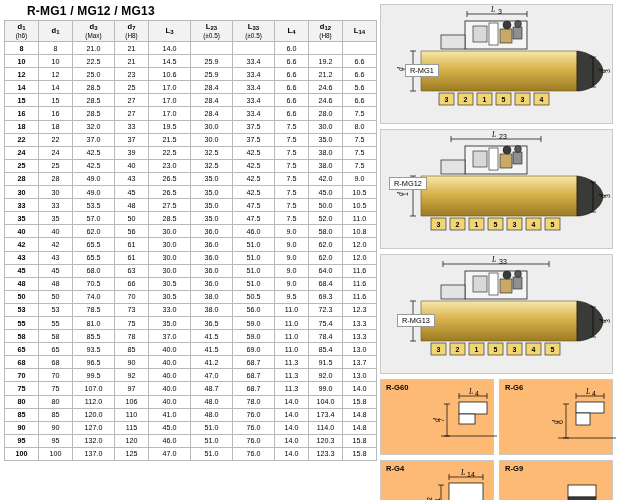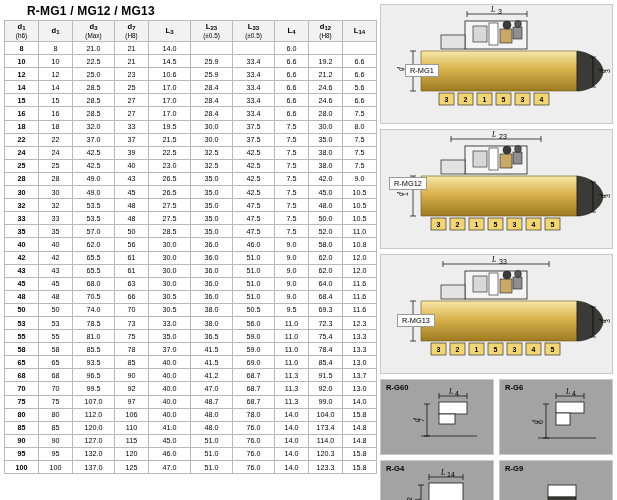--- a/index.html
+++ b/index.html
@@ -121,26 +121,27 @@
     font-weight: bold;
     color: #000;
     z-index: 9;
   }
   .bot-row {
     display: flex;
     gap: 5px;
   }
   .bot-cell {
     position: relative;
-    background: #a3a3a3;
+    background: #fdba74;
     border: 1px solid #c9c9c9;
     box-sizing: border-box;
     width: 114px;
     height: 76px;
     margin-bottom: 5px;
+    padding-left: 20px;
   }
   svg { display: block; }
   .dimtxt {
     font-family: "Liberation Sans", sans-serif;
     font-size: 7px;
     fill: #000;
   }
   .dimtxt-i {
     font-family: "Liberation Serif", serif;
     font-style: italic;
@@ -325,32 +326,20 @@
           <tr>
             <td>30</td>
             <td>30</td>
             <td>49.0</td>
             <td>45</td>
             <td>26.5</td>
             <td>35.0</td>
             <td>42.5</td>
             <td>7.5</td>
             <td>45.0</td>
-            <td>10.5</td>
-          </tr>
-          <tr>
-            <td>32</td>
-            <td>32</td>
-            <td>53.5</td>
-            <td>48</td>
-            <td>27.5</td>
-            <td>35.0</td>
-            <td>47.5</td>
-            <td>7.5</td>
-            <td>48.0</td>
             <td>10.5</td>
           </tr>
           <tr>
             <td>33</td>
             <td>33</td>
             <td>53.5</td>
             <td>48</td>
             <td>27.5</td>
             <td>35.0</td>
             <td>47.5</td>

